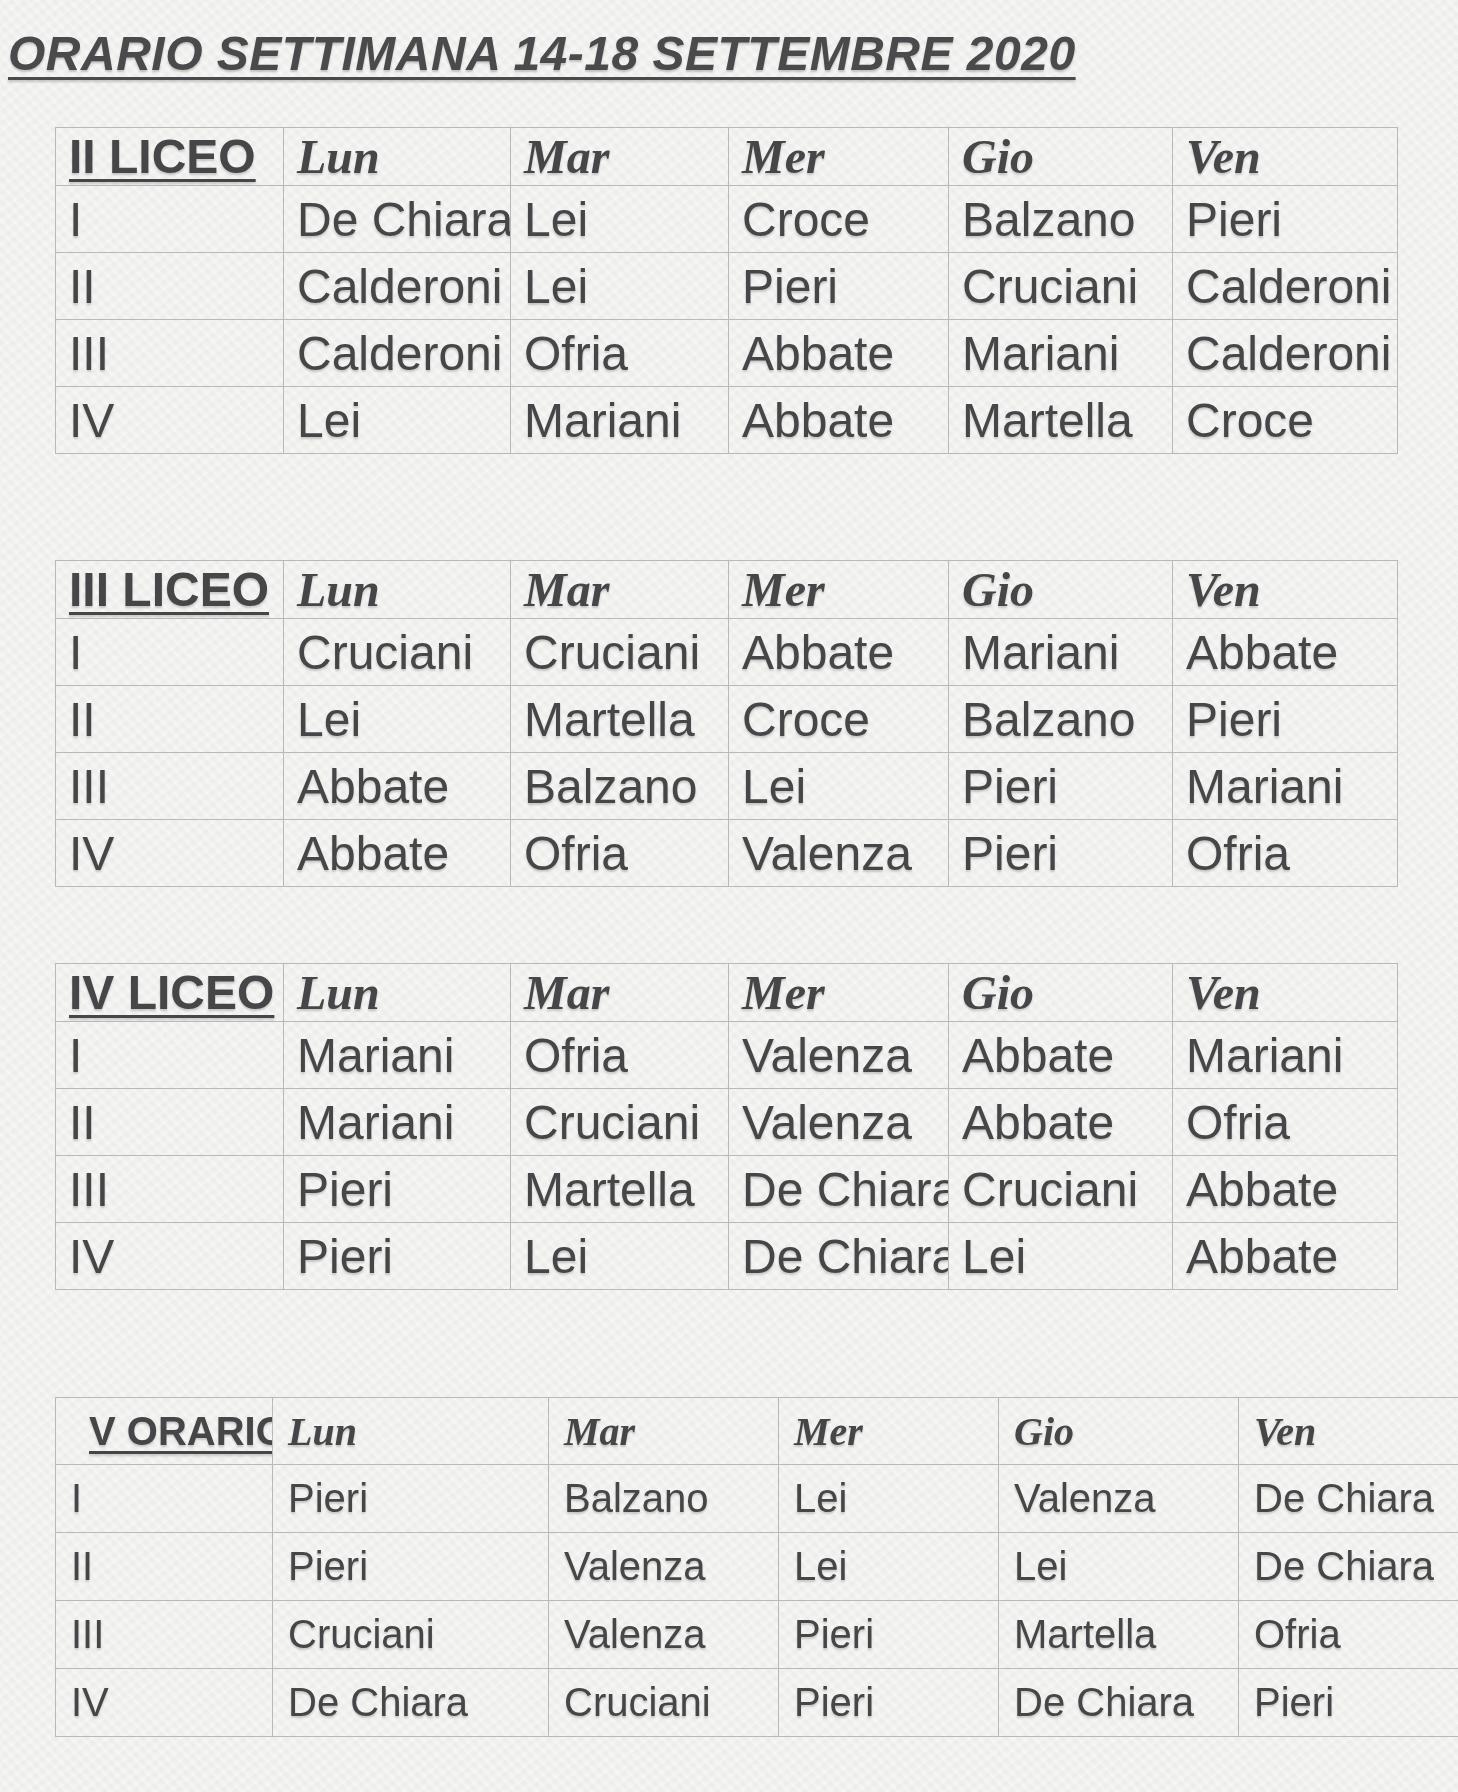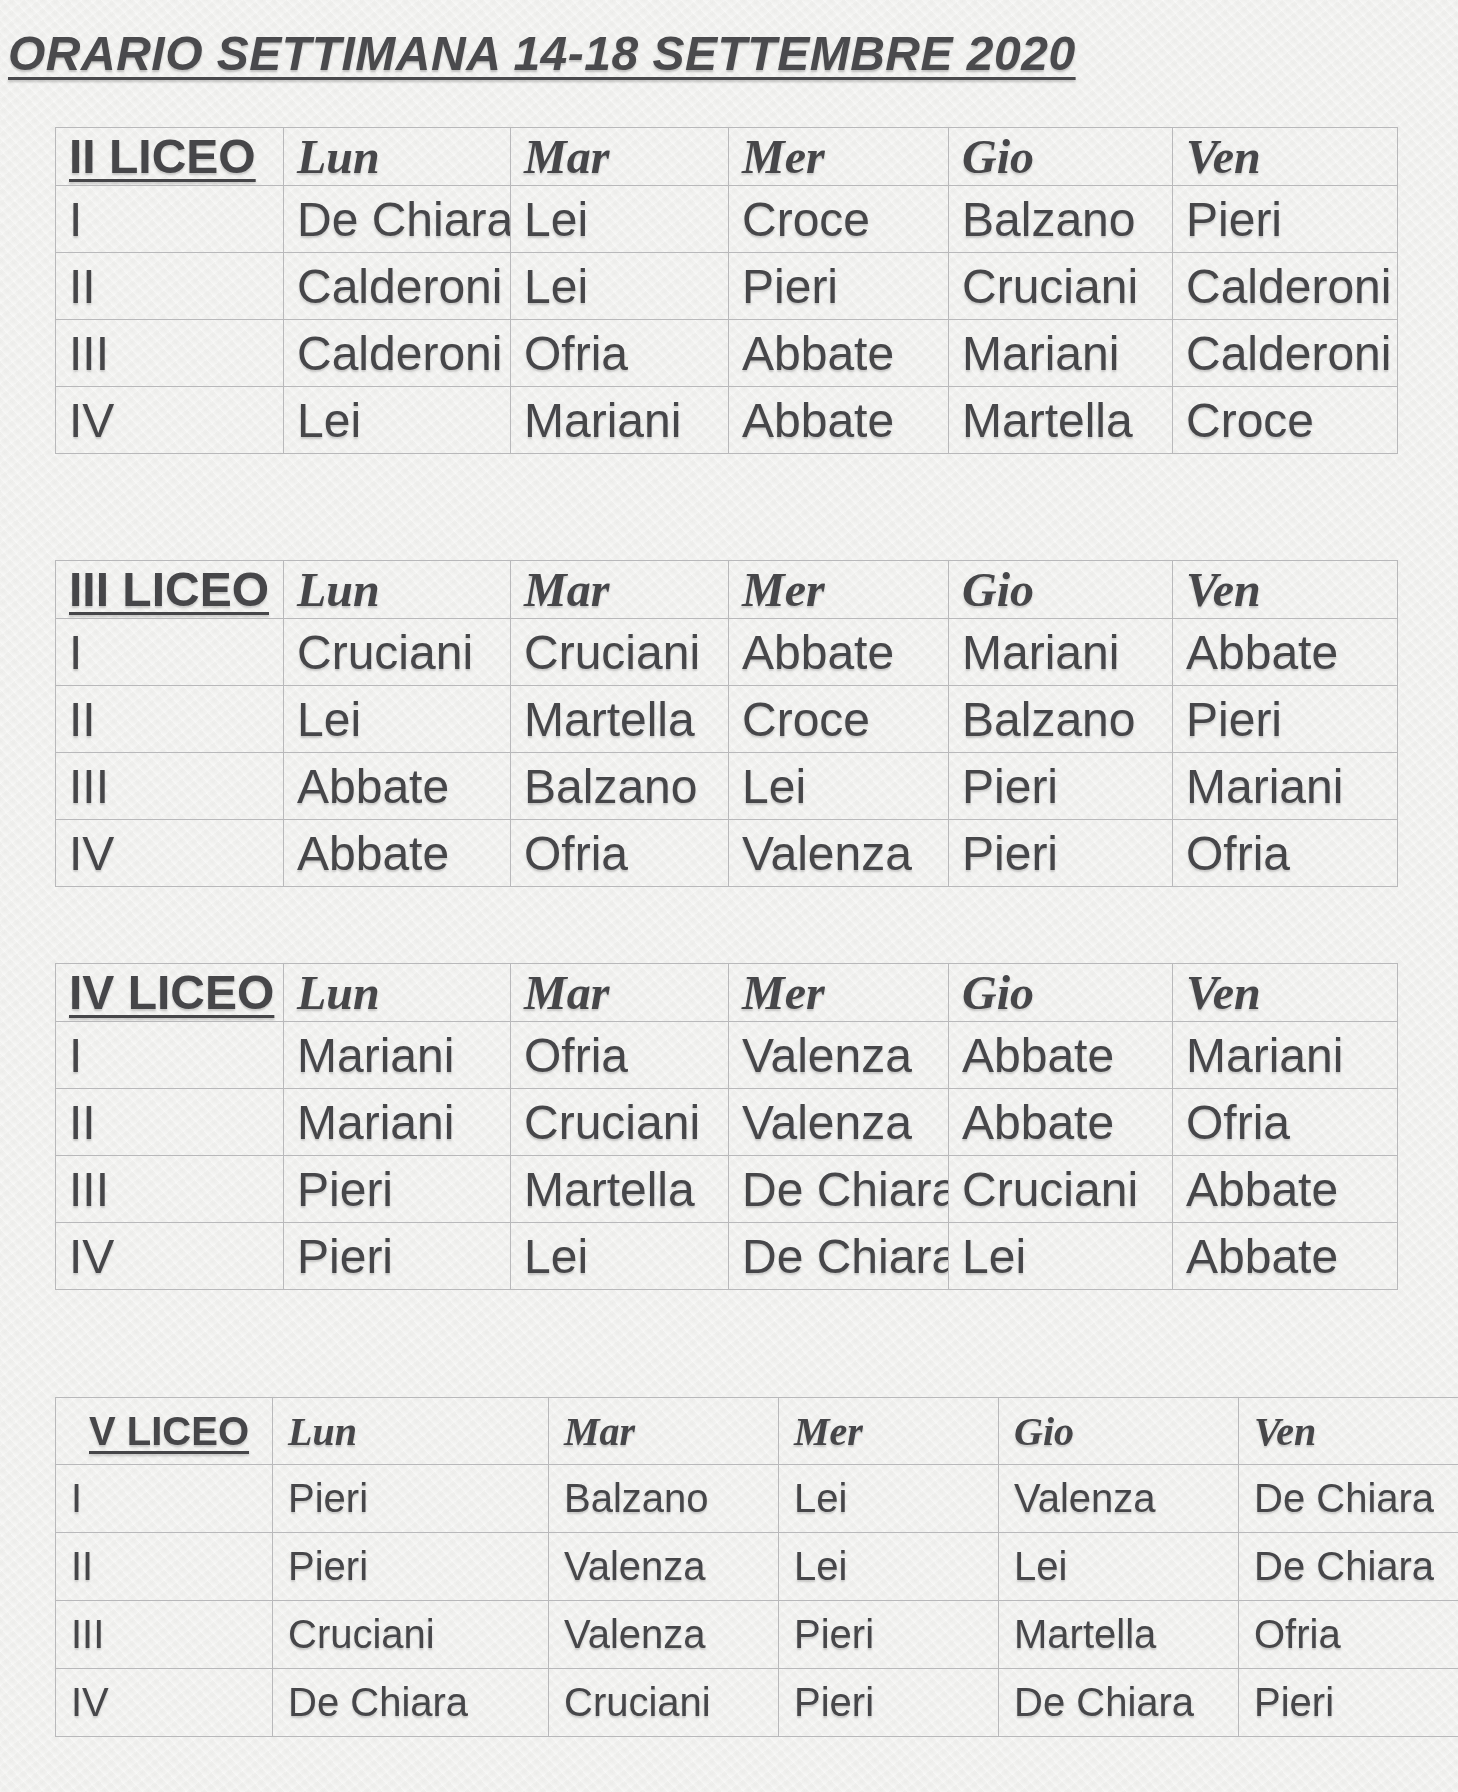--- a/index.html
+++ b/index.html
@@ -227,21 +227,21 @@
     <colgroup>
       <col style="width: 217px;">
       <col style="width: 276px;">
       <col style="width: 230px;">
       <col style="width: 220px;">
       <col style="width: 240px;">
       <col style="width: 276px;">
     </colgroup>
     <thead>
       <tr>
-        <th class="class-label">V LICEO</th>
+        <th class="class-label">V ORARIO</th>
         <th class="day">Lun</th>
         <th class="day">Mar</th>
         <th class="day">Mer</th>
         <th class="day">Gio</th>
         <th class="day">Ven</th>
       </tr>
     </thead>
     <tbody>
       <tr>
         <td>I</td>

